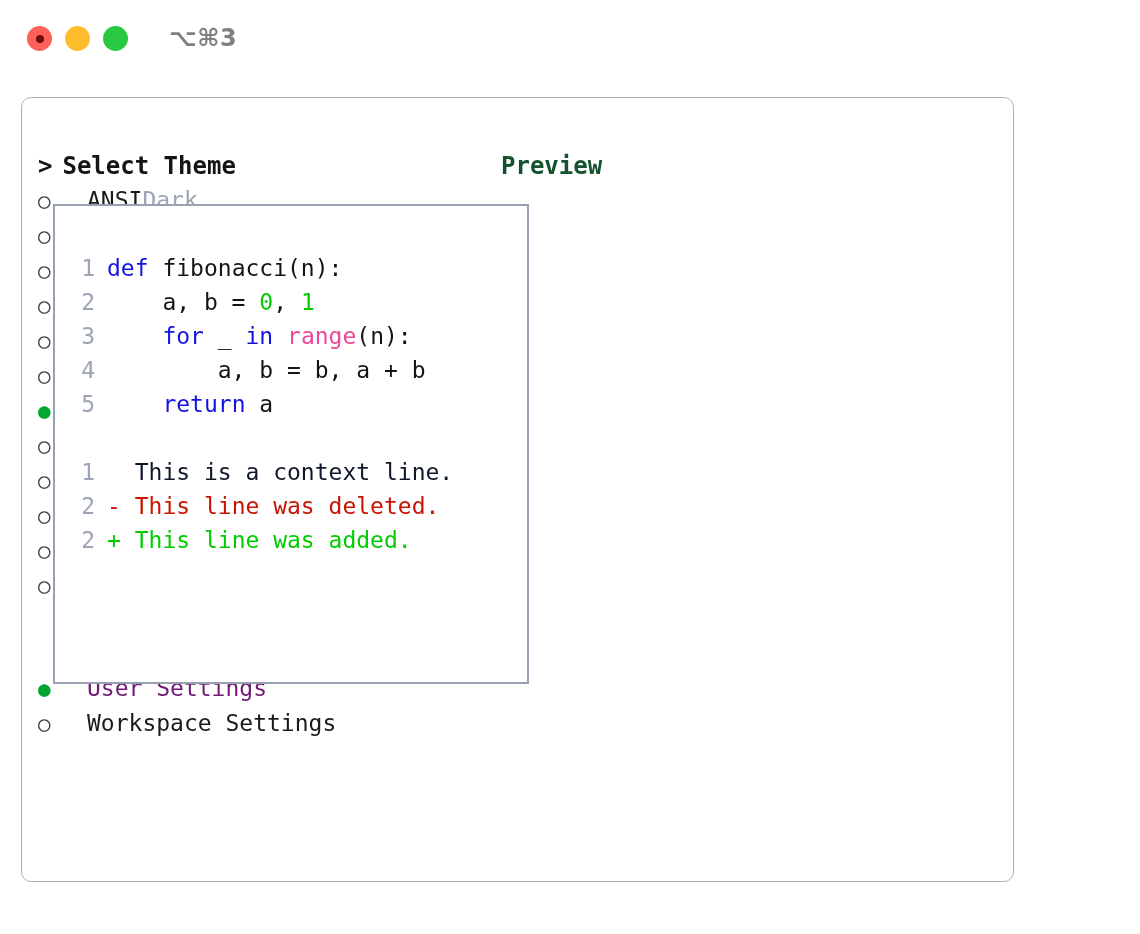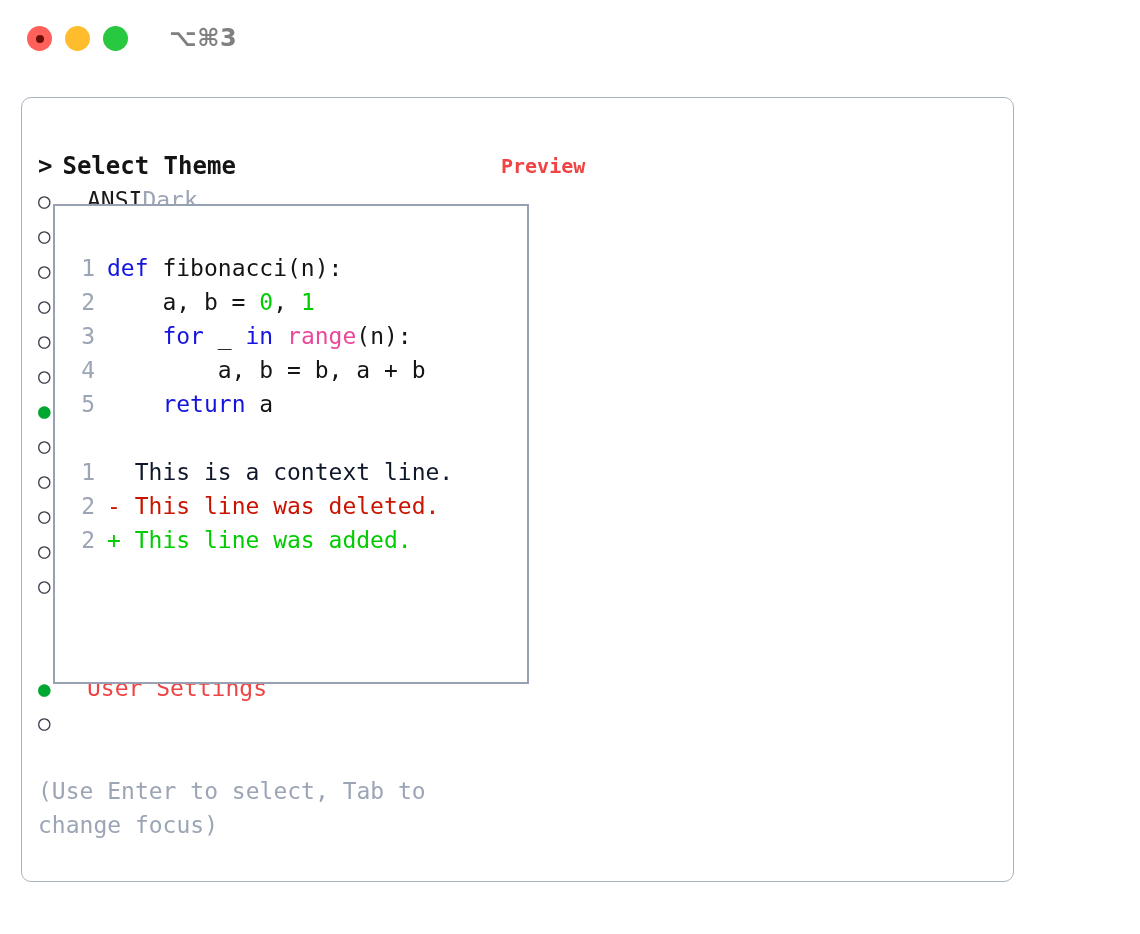--- a/index.html
+++ b/index.html
@@ -112,21 +112,21 @@
   }
   .bullet {
     display: inline-block;
     width: 26px;
     flex: 0 0 26px;
     font-size: 21px;
     color: #3a3f4a;
   }
   .bullet.sel { color: #00a832; }
   .row-label { color: #1a1a1a; margin-left: 23px; }
-  .row-label.sel { color: #ef4444; }
+  .row-label.sel { color: #701a75; }
   .row-kind {
     color: #9ba5b5;
   }
 
   .apply-header {
     font-size: 23px;
     font-weight: 700;
     color: #7f1d1d;
     line-height: 34px;
     padding-left: 26px;
@@ -146,23 +146,23 @@
 
   
   #right-col {
     position: absolute;
     left: 479px;
     top: 51px;
     width: 490px;
   }
 
   #preview-title {
-    font-size: 20px;
+    font-size: 24px;
     font-weight: 700;
-    color: #ef4444;
+    color: #14532d;
     line-height: 34px;
     white-space: nowrap;
   }
 
   #preview-box {
     position: absolute;
     left: 31px;
     top: 106px;
     width: 476px;
     height: 480px;
@@ -286,26 +286,26 @@
 
       <div class="apply-header">Apply To</div>
 
       <div id="apply-rows">
           <div class="apply-row">
             <span class="bullet sel">●</span>
             <span class="row-label sel">User Settings</span>
           </div>
           <div class="apply-row">
             <span class="bullet">○</span>
+            <span class="row-label">Workspace Settings</span>
           </div>
         </div>
 
       <div id="spacer-2"></div>
 
-      <div id="hint">(Use Enter to select, Tab to change focus)</div>
     </div>
 
     <div id="right-col">
       <div id="preview-title">Preview</div>
     </div>
 
     <div id="preview-box">
       <div id="code"><span class="cline"><span class="ln">1</span><span class="kw">def</span><span class="plain"> fibonacci(n):</span></span><span class="cline"><span class="ln">2</span><span class="plain">    a, b = </span><span class="num">0</span><span class="plain">, </span><span class="num">1</span></span><span class="cline"><span class="ln">3</span><span class="plain">    </span><span class="kw">for</span><span class="plain"> _ </span><span class="kw">in</span><span class="plain"> </span><span class="bi">range</span><span class="plain">(n):</span></span><span class="cline"><span class="ln">4</span><span class="plain">        a, b = b, a + b</span></span><span class="cline"><span class="ln">5</span><span class="plain">    </span><span class="kw">return</span><span class="plain"> a</span></span><span class="blank"></span><span class="cline"><span class="ln">1</span><span class="ctx"> </span><span class="ctx"> This is a context line.</span></span><span class="cline"><span class="ln">2</span><span class="del">-</span><span class="del"> This line was deleted.</span></span><span class="cline"><span class="ln">2</span><span class="add">+</span><span class="add"> This line was added.</span></span></div>
     </div>
 

